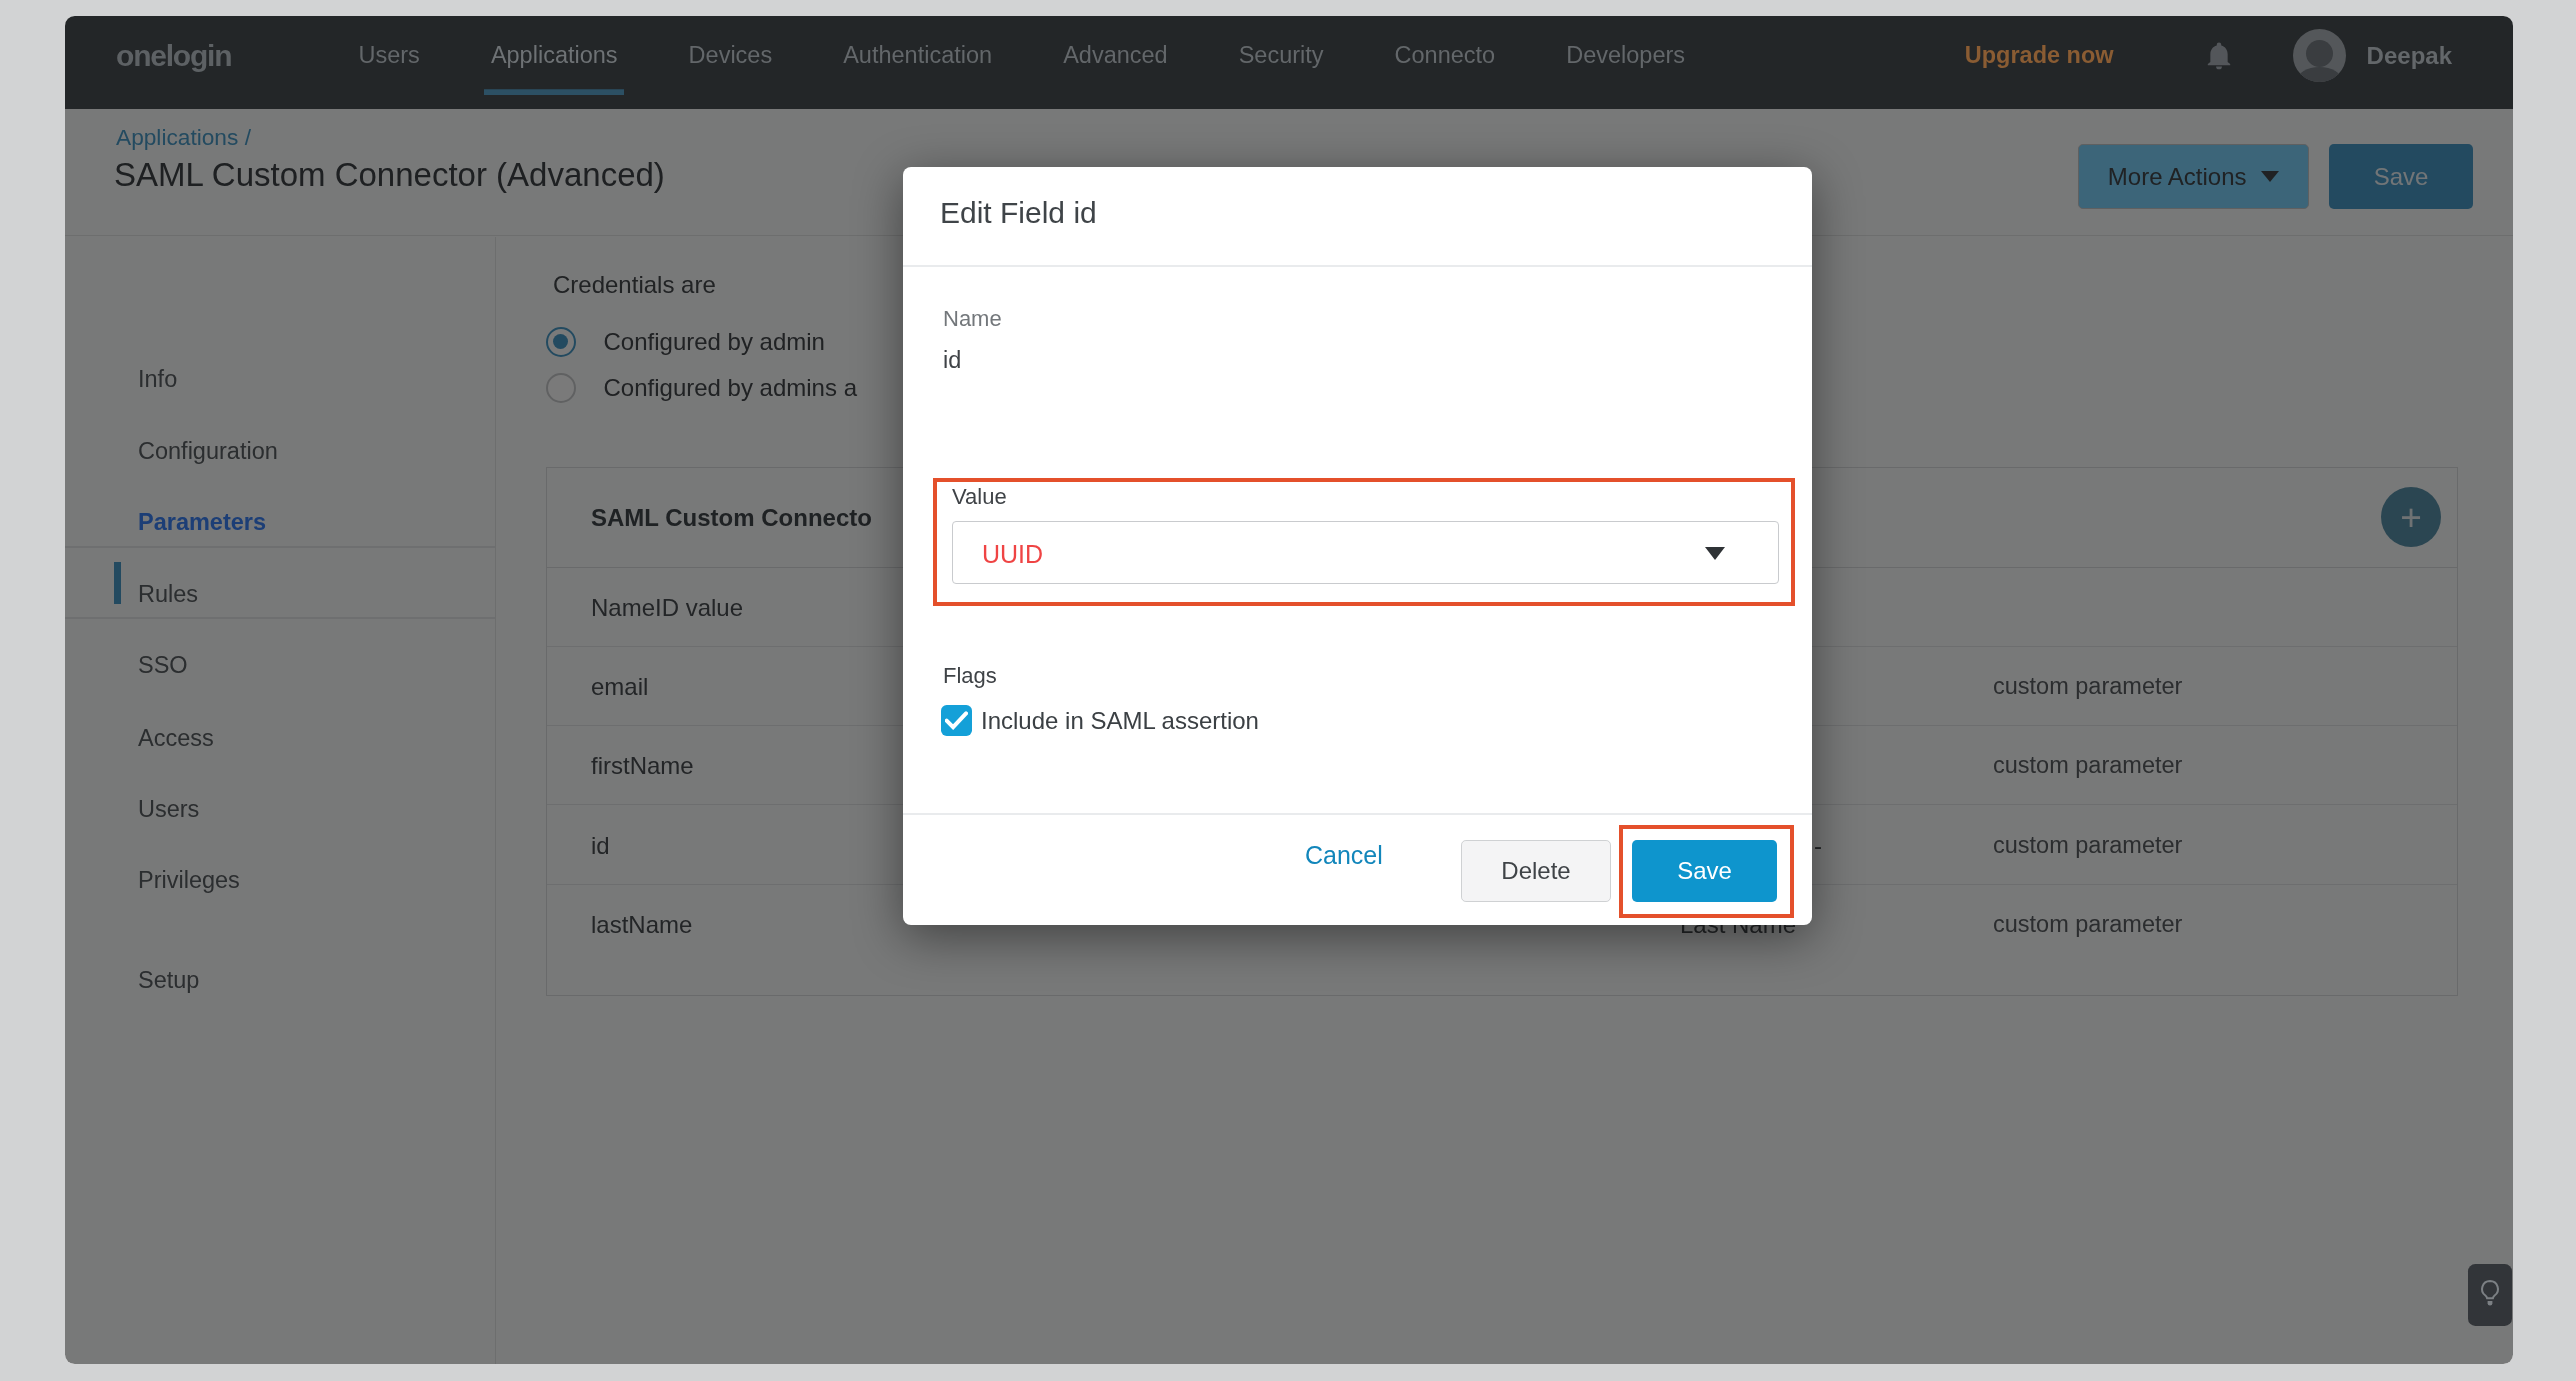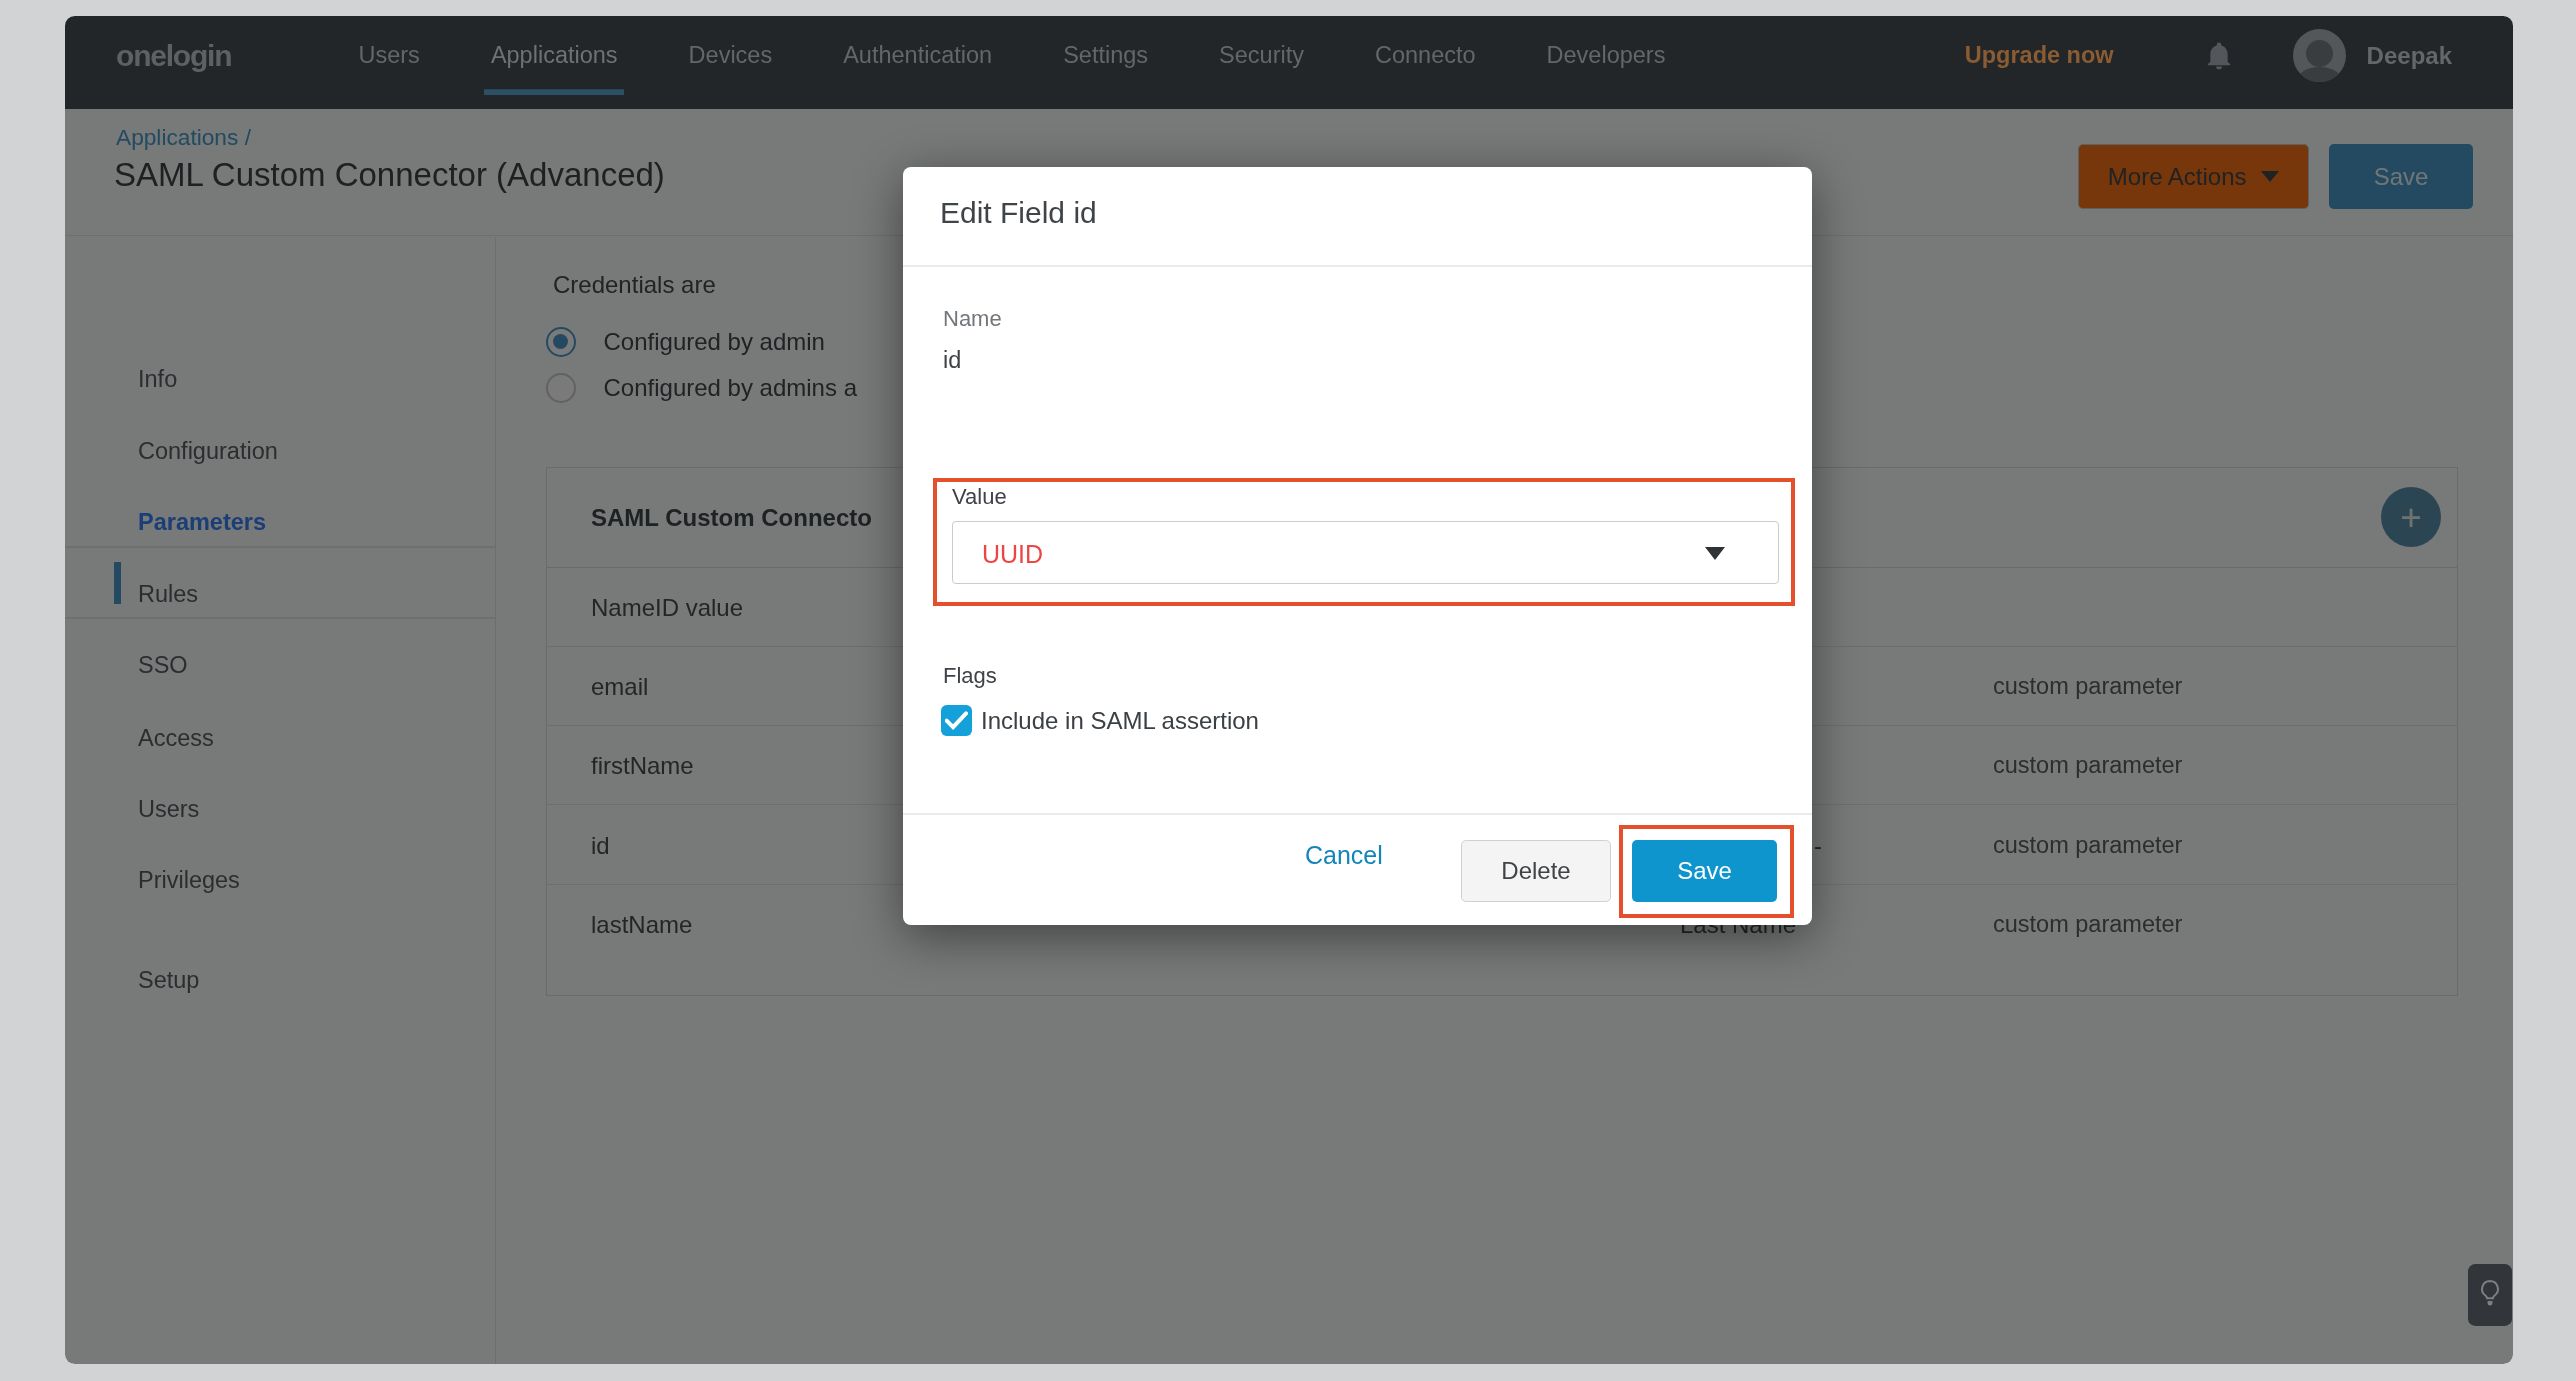--- a/index.html
+++ b/index.html
@@ -40,21 +40,21 @@
   .avatar .shoulders{position:absolute;left:4px;top:38px;width:45px;height:27.5px;border-radius:50%;background:#3a3d40;}
   .username{color:#63676a;font-size:24px;font-weight:bold;margin-right:61px;}
 
   
   .page{position:absolute;left:0;top:79px;width:100%;height:1269px;background:#fbfcfc;}
   .page-header{position:absolute;left:0;top:0;width:100%;height:140px;border-bottom:1.6px solid #e3e5e7;}
   .breadcrumb{position:absolute;left:51px;top:29px;font-size:22.7px;color:#4a9cc9;cursor:pointer;}
   .page-title{position:absolute;left:49px;top:61px;font-size:33px;color:#3f4448;font-weight:500;}
   .more-actions{
     position:absolute;left:2013px;top:49px;width:231px;height:65px;box-sizing:border-box;
-    border:1.6px solid #c6c8ca;border-radius:4.9px;background:#f97316;
+    border:1.6px solid #c6c8ca;border-radius:4.9px;background:#7dd3fc;
     display:flex;align-items:center;justify-content:center;gap:14.6px;
     font-size:24px;color:#43474b;cursor:pointer;
   }
   .caret-down{width:0;height:0;border-left:9px solid transparent;border-right:9px solid transparent;border-top:11.3px solid #43474b;}
   .btn-save-top{
     position:absolute;left:2264px;top:49px;width:144px;height:65px;
     background:#4a9cc9;border:none;border-radius:4.9px;color:#eef5f9;font-size:24px;
     font-family:"Liberation Sans", sans-serif;cursor:pointer;
   }
   
@@ -222,21 +222,21 @@
 
   <div class="backdrop"></div>
 
   <div class="navbar">
     <div class="logo">onelogin</div>
     <div class="nav-items">
       <div class="nav-item">Users</div>
       <div class="nav-item active">Applications</div>
       <div class="nav-item">Devices</div>
       <div class="nav-item">Authentication</div>
-      <div class="nav-item">Settings</div>
+      <div class="nav-item">Advanced</div>
       <div class="nav-item">Security</div>
       <div class="nav-item">Connecto</div>
       <div class="nav-item">Developers</div>
     </div>
     <div class="nav-right">
       <span class="upgrade">Upgrade now</span>
       <svg class="bell" viewBox="0 0 24 24">
         <path fill="#53565a" d="M12 22a2.2 2.2 0 0 0 2.2-2.2H9.8A2.2 2.2 0 0 0 12 22zm6.5-5.5v-5.7c0-3.2-1.8-5.9-4.8-6.6v-.7a1.7 1.7 0 1 0-3.4 0v.7c-3 .7-4.8 3.4-4.8 6.6v5.7L3.6 18v1h16.8v-1l-1.9-1.5z"></path>
       </svg>
       <div class="avatar">

